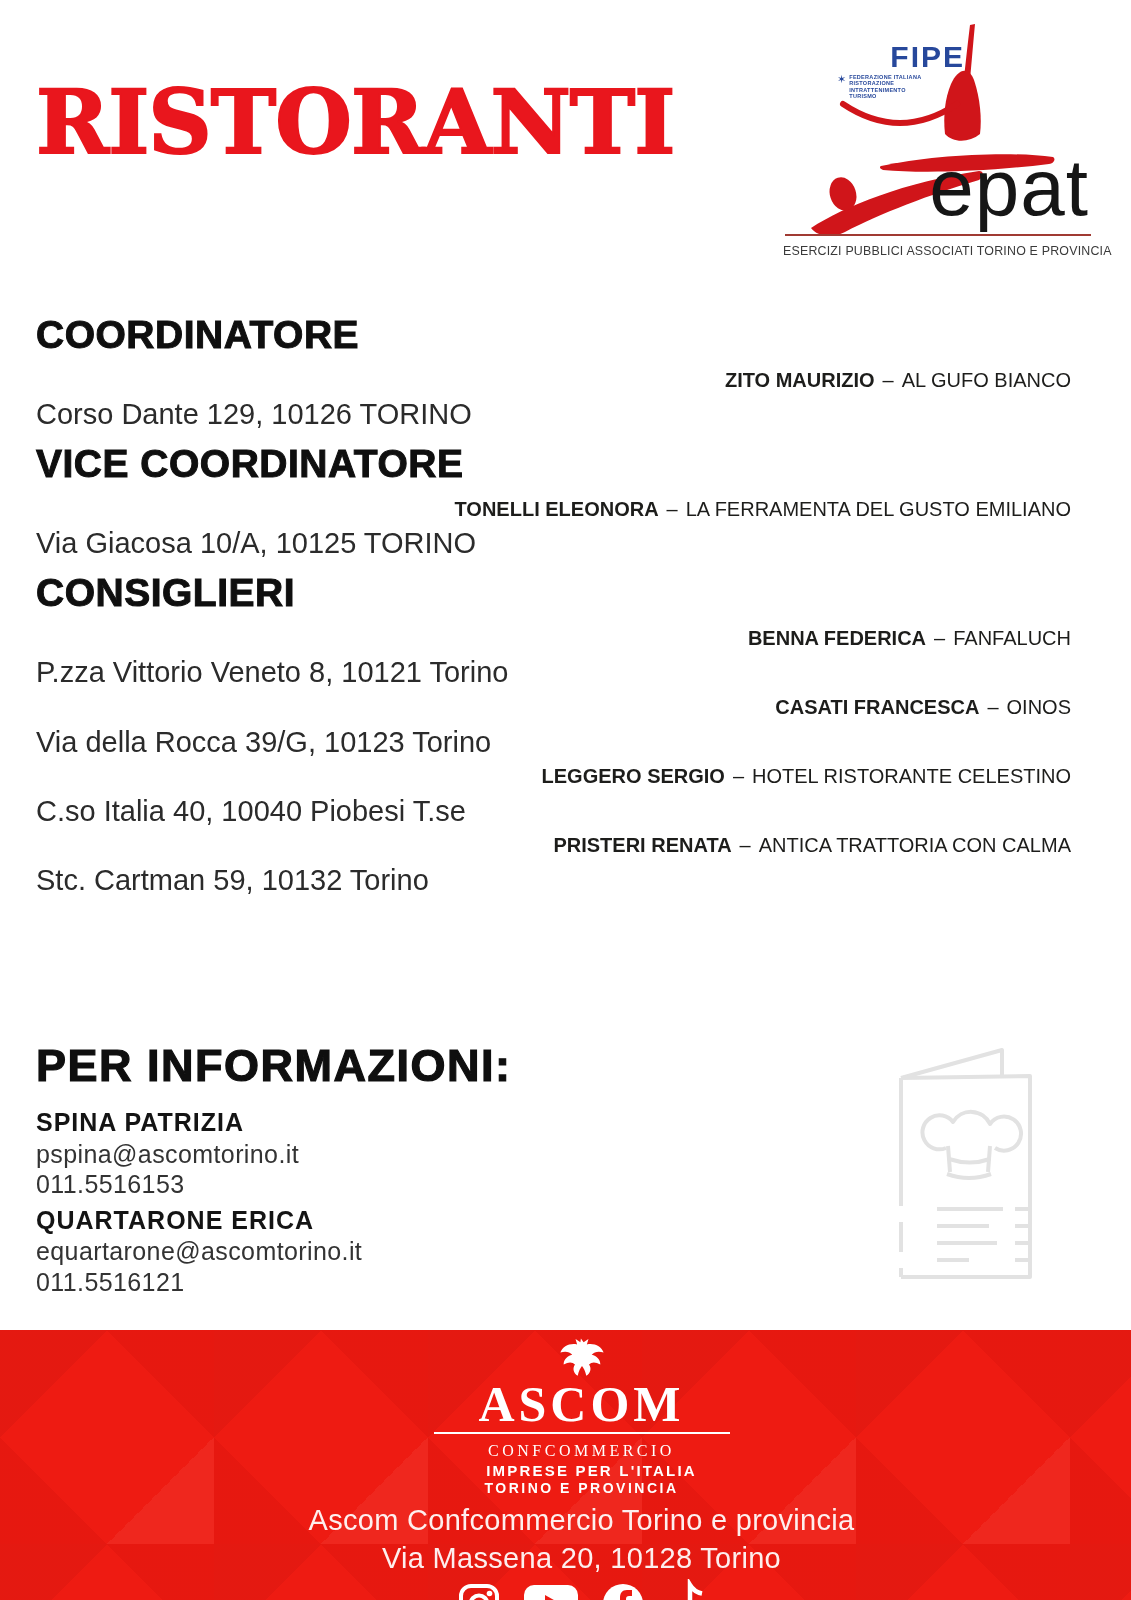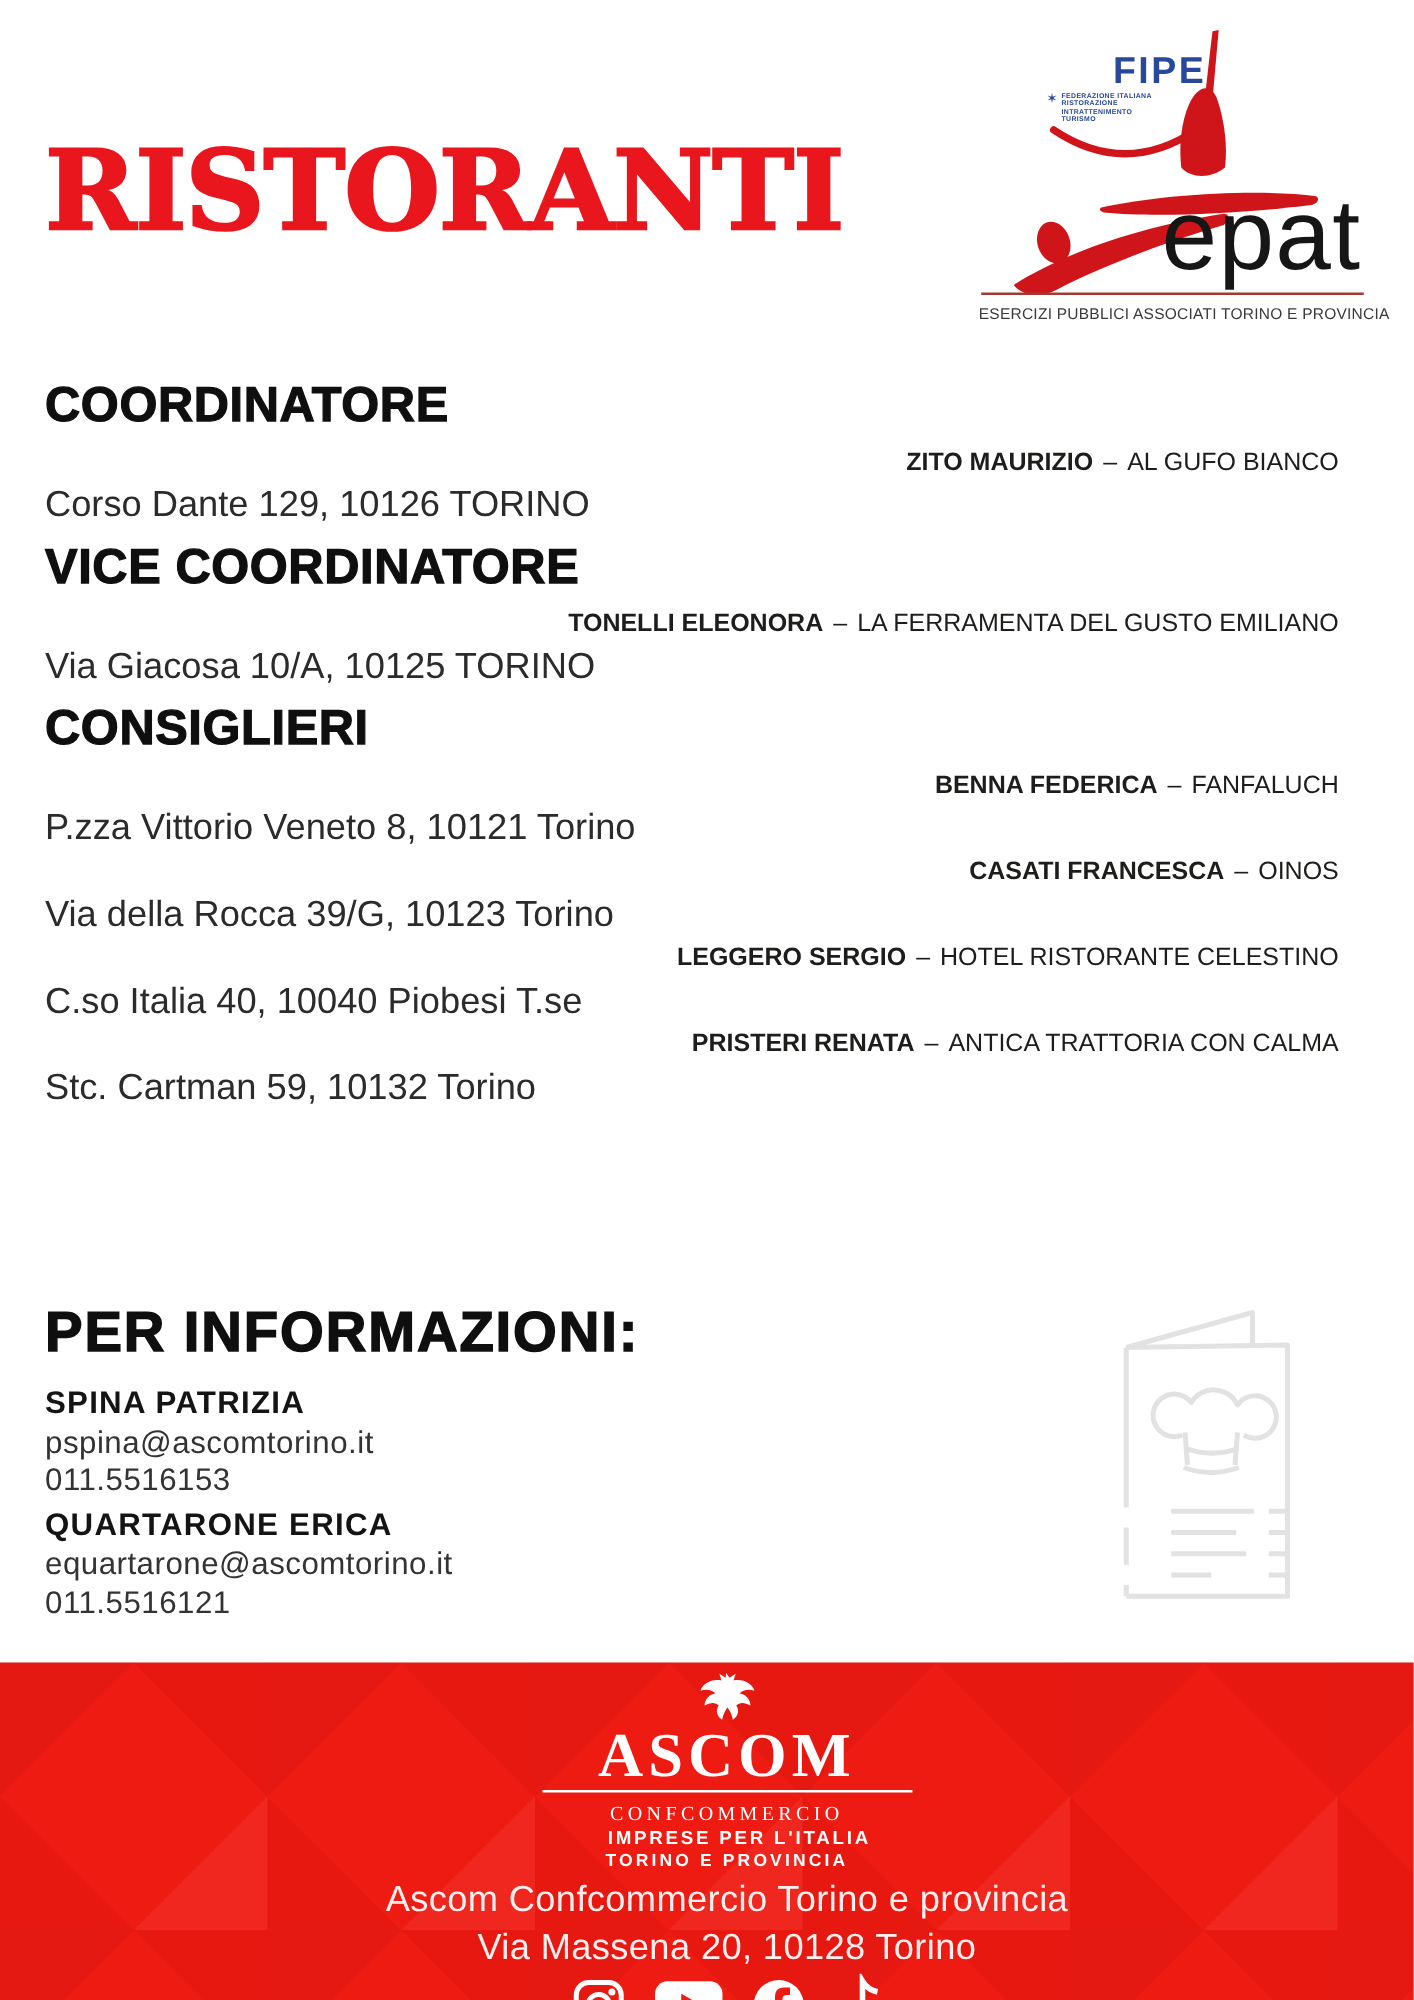--- a/index.html
+++ b/index.html
@@ -2,38 +2,38 @@
 <html><head>
 <meta charset="utf-8">
 <style>
   html,body{margin:0;padding:0;background:#ffffff;overflow:hidden;}
   body{width:1131px;height:1600px;font-family:"Liberation Sans",sans-serif;color:#1e1e1e;}
   .page{position:relative;width:1131px;height:1600px;background:#fff;}
 
   
   .header{position:absolute;top:26px;left:36px;right:40px;display:flex;justify-content:space-between;align-items:flex-start;}
   .main-title{font-family:"DejaVu Serif",serif;font-weight:bold;font-size:88px;line-height:1;
-    color:#e9161d;letter-spacing:-1px;margin-top:82px;-webkit-text-stroke:2px #e9161d;}
+    color:#e9161d;letter-spacing:-1px;margin-top:52px;-webkit-text-stroke:2px #e9161d;}
   .epat-logo{position:relative;width:306px;height:236px;}
   .fipe-block{position:absolute;left:52px;top:16px;width:128px;}
   .fipe-name{color:#27489b;font-weight:bold;font-size:30px;letter-spacing:2px;line-height:1;text-align:right;}
   .fipe-subrow{display:flex;align-items:flex-start;gap:3px;margin-top:2px;}
   .fipe-emblem{color:#27489b;font-size:11px;line-height:1;}
   .fipe-lines{color:#27489b;font-size:5.5px;line-height:1.15;letter-spacing:.3px;font-weight:bold;}
   .fipe-arc{position:absolute;left:0;top:58px;}
   .brush-art{position:absolute;left:-4px;top:-6px;}
   .epat-word{position:absolute;right:2px;bottom:34px;font-size:80px;line-height:1;color:#161616;letter-spacing:1px;}
   .epat-rule{position:absolute;left:0;right:0;bottom:26px;border-top:2px solid #a03a33;}
   .epat-caption{position:absolute;left:-2px;right:-6px;bottom:4px;font-size:12.4px;color:#3a3a3a;letter-spacing:.2px;white-space:nowrap;}
 
   
   .main{position:absolute;top:302px;left:36px;right:60px;}
   .section-heading{font-size:39px;font-weight:bold;color:#0f0f0f;letter-spacing:.5px;line-height:1.2;
     margin:6px 0 8px;-webkit-text-stroke:1px #0f0f0f;}
-  .section-heading.first{margin-top:0;}
+  .section-heading.first{margin-top:10px;}
   .entry-line{font-size:20px;line-height:1.38;color:#1d1d1b;text-align:right;}
   .entry-name{font-weight:bold;}
   .entry-sep{margin:0 8px;color:#1d1d1b;}
   .entry-venue{font-weight:normal;}
   .entry-addr{font-size:29px;line-height:1.4;color:#2b2b2b;margin-bottom:1px;}
 
   
   .info{position:absolute;top:1040px;left:36px;}
   .info-heading{font-size:45px;font-weight:bold;letter-spacing:1.5px;color:#0f0f0f;
     -webkit-text-stroke:1.2px #0f0f0f;margin-bottom:14px;}

